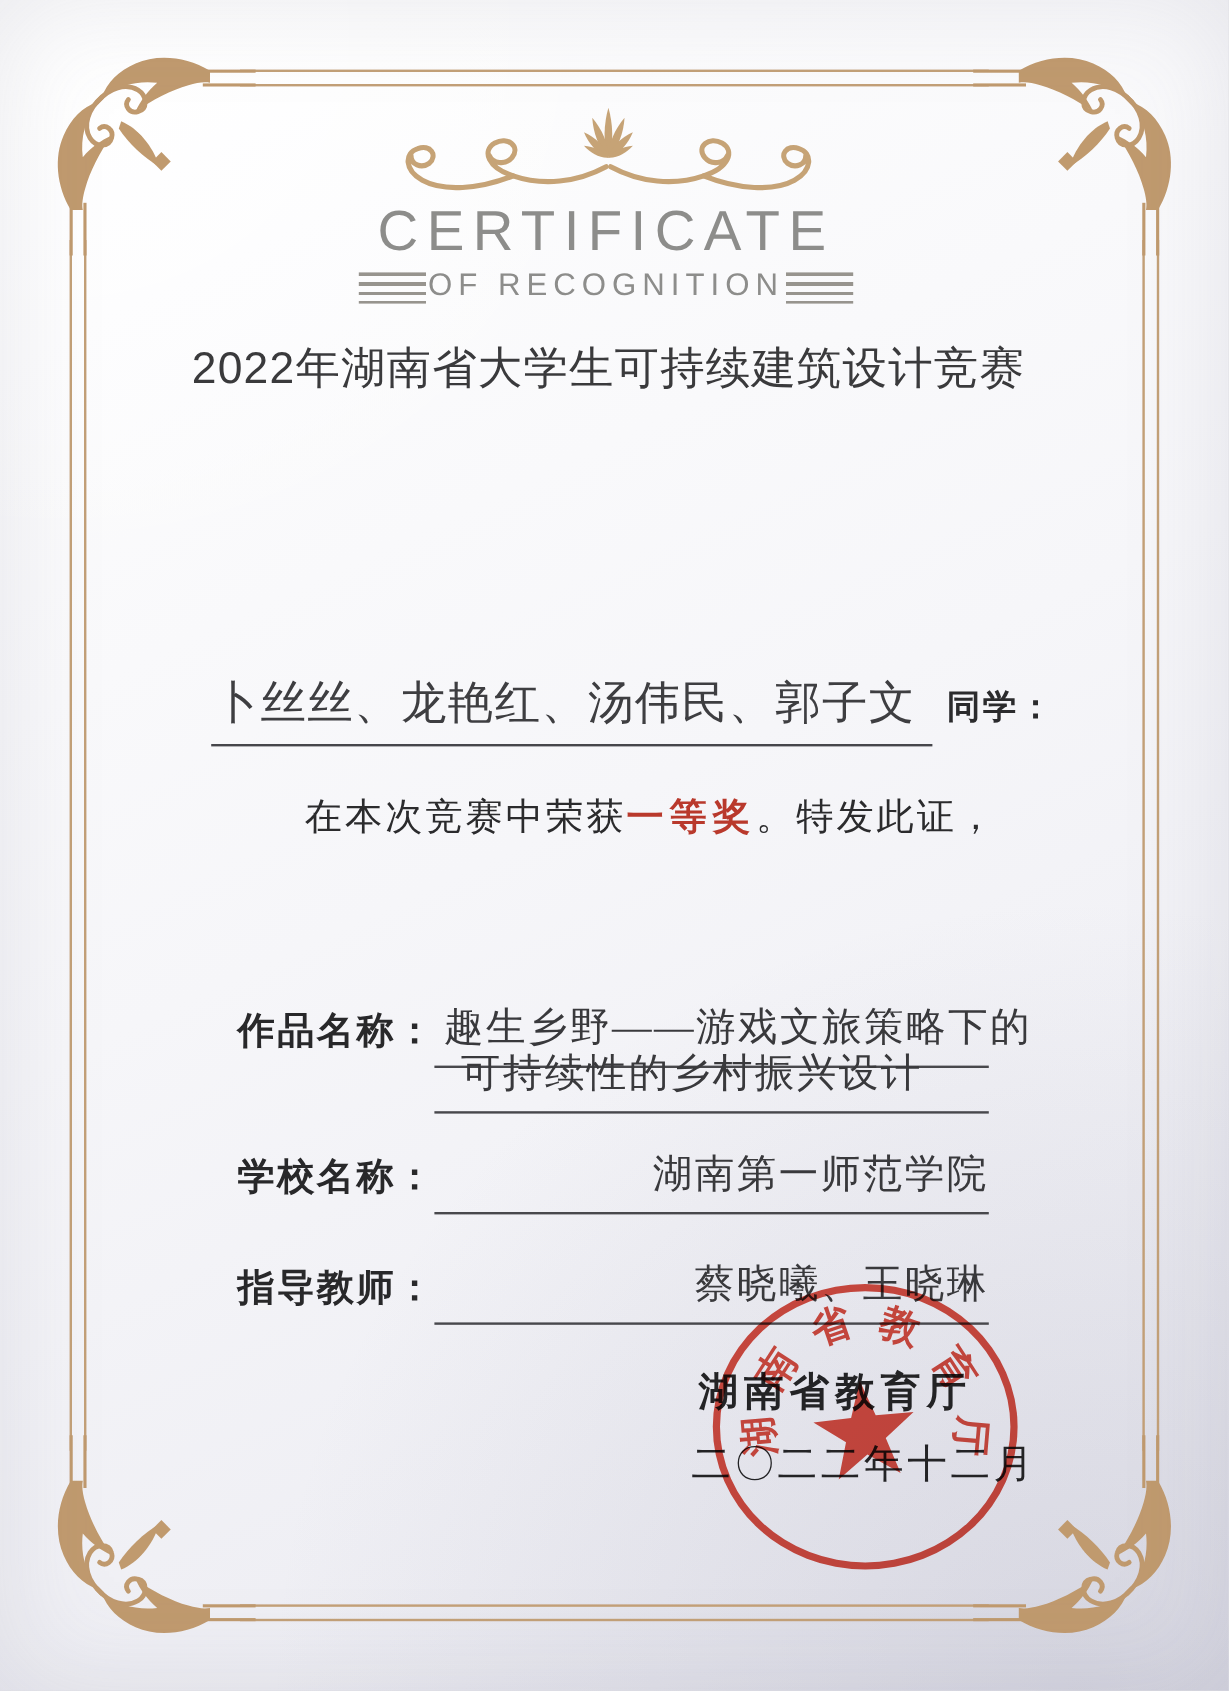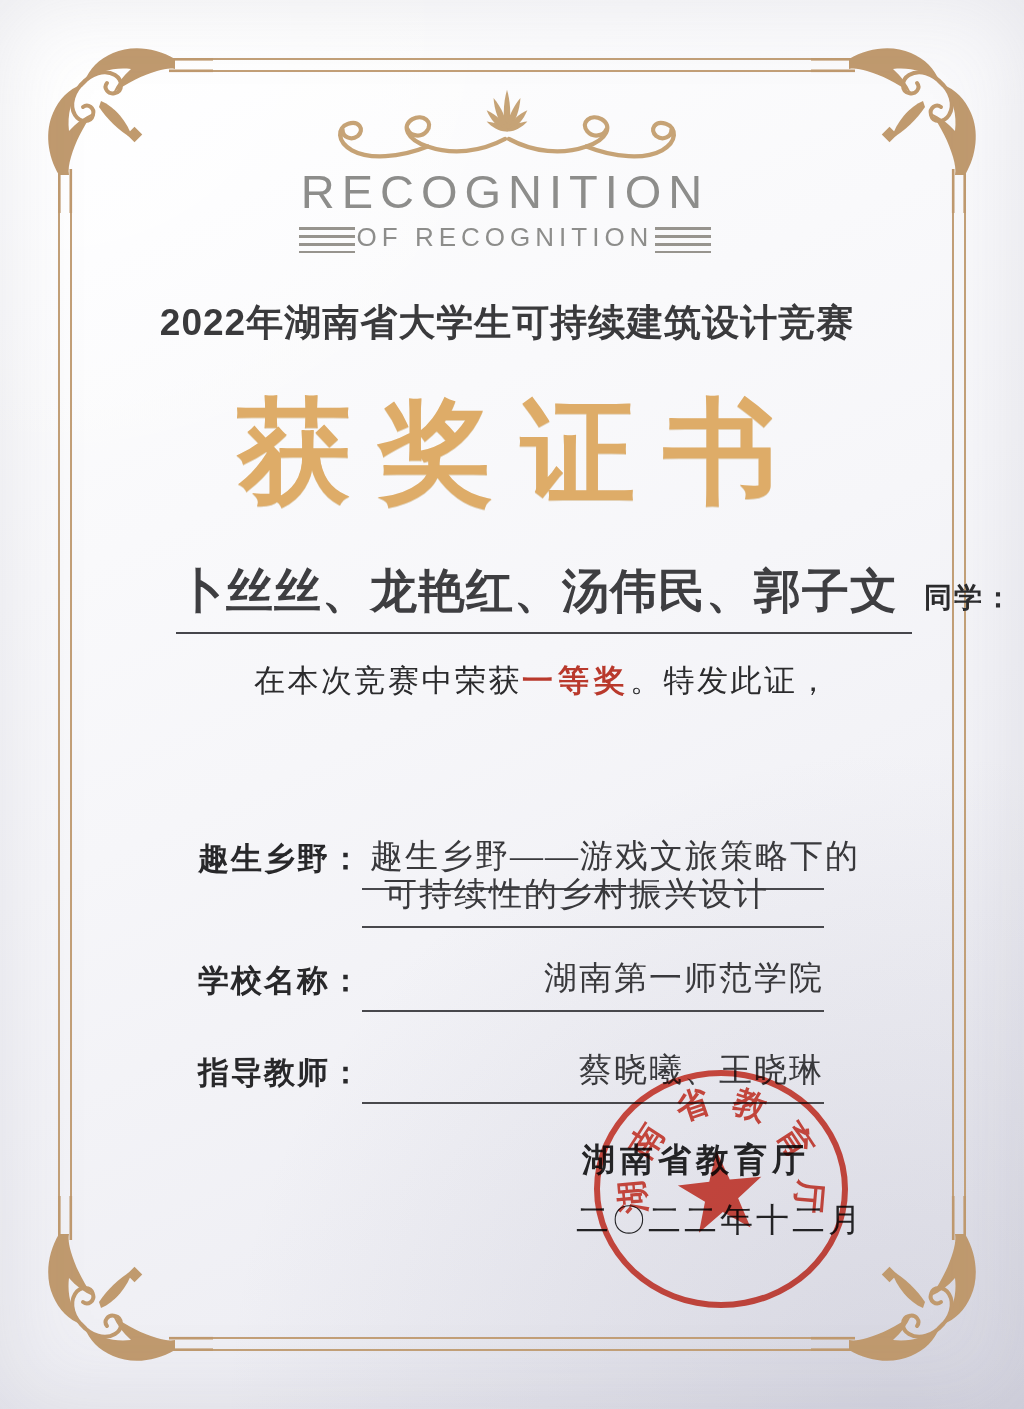--- a/index.html
+++ b/index.html
@@ -34,33 +34,33 @@
   }
   .cert-subrow {
     position:absolute; top:222px; left:0; width:1010px;
     display:flex; justify-content:center; align-items:flex-end; gap:2px;
   }
   .bars { width:56px; height:26px;
     background:repeating-linear-gradient(to bottom, #97948e 0 3px, transparent 3px 8px); }
   .cert-sub { font-size:26px; letter-spacing:5px; color:#8d8d8b; }
   
   .comp-title {
-    position:absolute; top:298px; left:0; width:1014px; text-align:center;
-    font-size:37px; font-weight:700; color:#3a3a3c; letter-spacing:1px;
+    position:absolute; top:282px; left:0; width:1014px; text-align:center;
+    font-size:37px; font-weight:400; color:#3a3a3c; letter-spacing:1px;
   }
   .award-title {
     position:absolute; top:376px; left:0; width:1014px; text-align:center;
     font-family:"Liberation Serif", serif; font-weight:700;
     font-size:114px; letter-spacing:28px; padding-left:28px; color:#deac68;
     text-shadow:0 1px 0 rgba(190,140,60,.35);
   }
   
   .names-row { position:absolute; left:176px; top:560px; white-space:nowrap; }
   .names {
-    font-family:"Liberation Serif", serif; font-size:47px; font-weight:700;
+    font-family:"Liberation Serif", serif; font-size:38px; font-weight:400;
     color:#3e3e41; letter-spacing:1px; display:inline-block;
     border-bottom:2.5px solid #46464b; padding:0 14px 9px 2px;
   }
   .names-suffix { font-size:28px; font-weight:700; color:#2b2b2d; margin-left:12px; letter-spacing:2px; }
   
   .body-par { position:absolute; left:198px; top:660px; width:660px; font-size:31px; color:#2b2b2d; letter-spacing:2.5px; }
   .body-line1 { padding-left:56px; }
   .body-line2 { margin-top:30px; }
   .grade { color:#b9392c; font-weight:700; font-family:"Liberation Serif", serif; letter-spacing:5px; }
   
@@ -189,40 +189,39 @@
       <path transform="translate(220,48) rotate(64)" d="M0 0 C-4 -7 -3 -16 0 -24 C3 -16 4 -7 0 0 Z"></path>
     </g>
     <g fill="none" stroke="#c6a376" stroke-width="4.5" stroke-linecap="round">
       <path d="M218 56 C192 70 162 73 136 64 C114 57 108 42 120 35 C131 29 143 38 135 48 C129 55 118 53 115 46"></path>
       <path d="M136 64 C106 76 74 78 56 68 C40 59 40 44 52 40 C63 36 70 46 62 53 C55 58 46 54 46 46"></path>
       <path d="M222 56 C248 70 278 73 304 64 C326 57 332 42 320 35 C309 29 297 38 305 48 C311 55 322 53 325 46"></path>
       <path d="M304 64 C334 76 366 78 384 68 C400 59 400 44 388 40 C377 36 370 46 378 53 C385 58 394 54 394 46"></path>
     </g>
   </svg>
 
-  <div class="cert-title">RECOGNITION</div>
+  <div class="cert-title">CERTIFICATE</div>
   <div class="cert-subrow">
     <span class="bars"></span>
     <span class="cert-sub">OF RECOGNITION</span>
     <span class="bars"></span>
   </div>
 
   <div class="comp-title">2022年湖南省大学生可持续建筑设计竞赛</div>
-  <div class="award-title">获奖证书</div>
 
   <div class="names-row">
     <span class="names">卜丝丝、龙艳红、汤伟民、郭子文</span><span class="names-suffix">同学：</span>
   </div>
 
   <div class="body-par">
     <div class="body-line1"><span>在本次竞赛中荣获</span><span class="grade">一等奖</span><span>。特发此证，</span></div>
   </div>
 
   <div class="field-row fr-1">
-    <span class="f-label">趣生乡野：</span><span class="f-value f-left">趣生乡野——游戏文旅策略下的</span>
+    <span class="f-label">作品名称：</span><span class="f-value f-left">趣生乡野——游戏文旅策略下的</span>
   </div>
   <div class="field-row fr-1b">
     <span class="f-label spacer">　</span><span class="f-value f-left2">可持续性的乡村振兴设计</span>
   </div>
   <div class="field-row fr-2">
     <span class="f-label">学校名称：</span><span class="f-value f-center">湖南第一师范学院</span>
   </div>
   <div class="field-row fr-3">
     <span class="f-label">指导教师：</span><span class="f-value f-center">蔡晓曦、王晓琳</span>
   </div>

